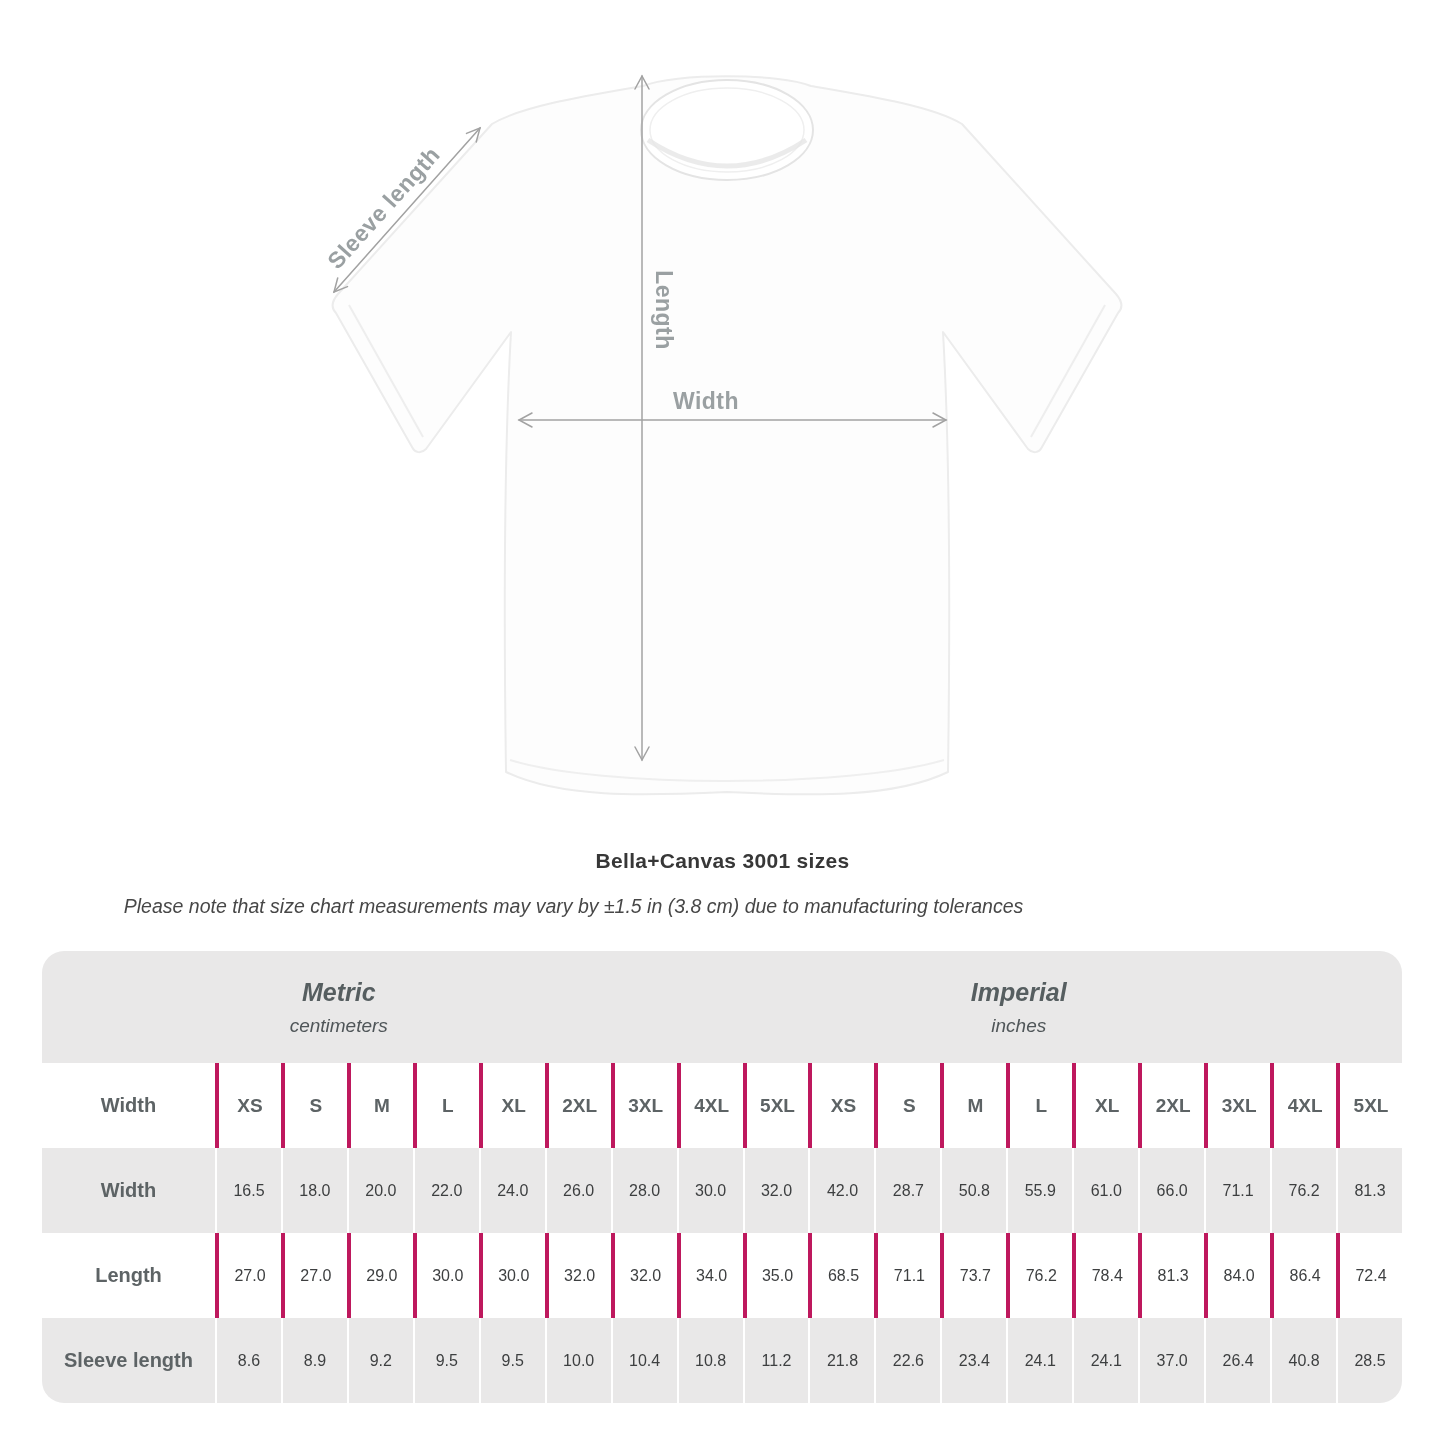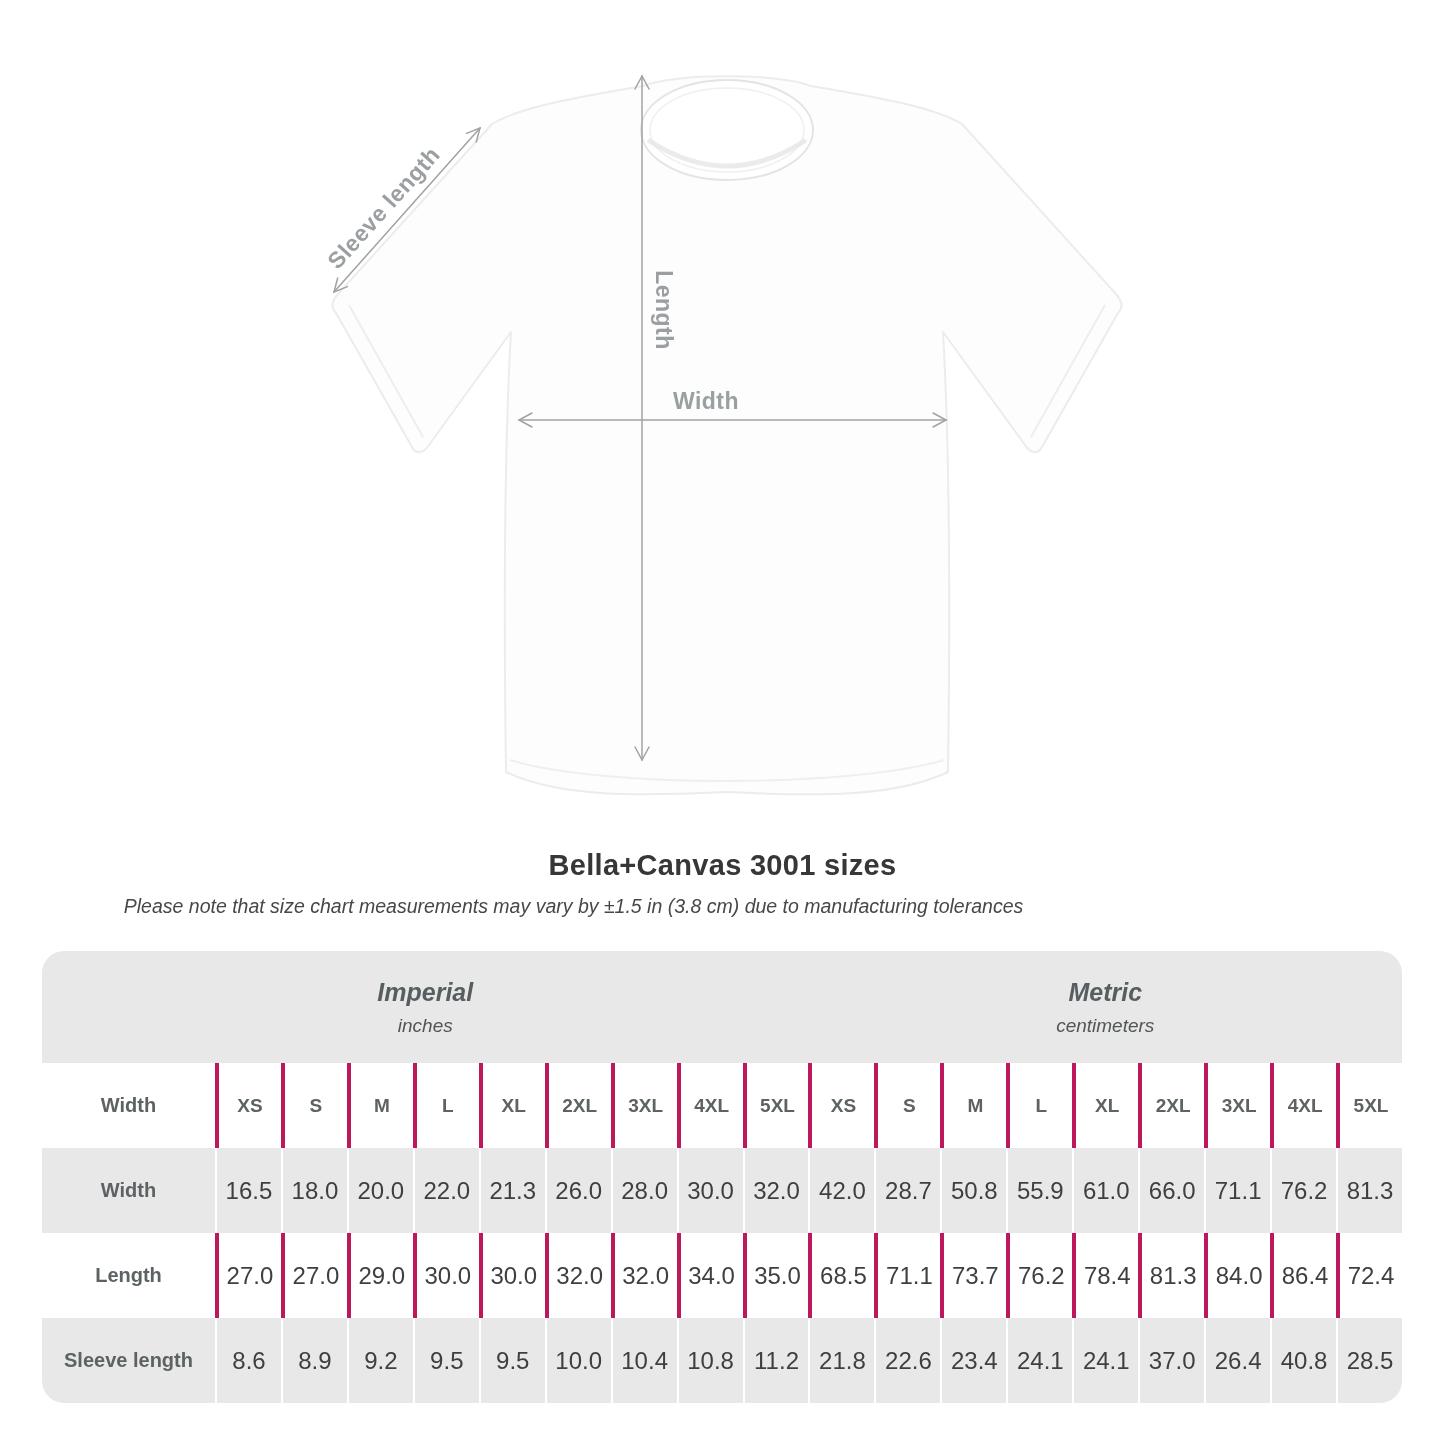--- a/index.html
+++ b/index.html
@@ -15,21 +15,21 @@
     position:absolute;font-weight:bold;color:#9aa0a2;font-size:23px;
     letter-spacing:.5px;white-space:nowrap;
   }
   #sleeve-label{left:384px;top:208px;transform:translate(-50%,-50%) rotate(-48deg);}
   #length-label{left:663px;top:310px;transform:translate(-50%,-50%) rotate(90deg);}
   #width-label{left:706px;top:401px;transform:translate(-50%,-50%);}
 
   
   #page-title{
     position:absolute;left:0;top:849px;width:1445px;margin:0;text-align:center;
-    font-size:29px;font-weight:bold;color:#373737;letter-spacing:.3px;
+    font-size:21px;font-weight:bold;color:#373737;letter-spacing:.3px;
   }
   #page-subtitle{
     position:absolute;left:0;top:895px;width:1147px;margin:0;text-align:center;
     font-size:19.5px;font-style:italic;color:#474747;
   }
 
   
   #size-table{
     position:absolute;left:42px;top:951px;width:1360px;
     border-radius:22px;overflow:hidden;background:#ffffff;
@@ -45,21 +45,21 @@
     display:grid;
     grid-template-columns:173px repeat(18, 1fr);
     grid-auto-rows:85px;
   }
   .cell{display:flex;align-items:center;justify-content:center;}
   .cell.white{background:#ffffff;border-left:4px solid #be185d;}
   .cell.gray{background:#e9e8e8;border-left:2px solid #ffffff;}
   .cell.first{border-left:none;}
   .cell.head{font-weight:bold;color:#5d6365;font-size:19px;}
   .cell.rowlabel{font-weight:bold;color:#5d6365;font-size:20px;}
-  .cell.val{color:#3d3f40;font-size:24px;}
+  .cell.val{color:#3d3f40;font-size:16px;}
 </style>
 </head>
 <body>
 
 <div id="diagram">
   <svg width="1445" height="835" viewBox="0 0 1445 835">
 
     <path d="M 643 86
          C 585 96 522 106 492 124
          L 338 294
@@ -109,27 +109,27 @@
   <div class="dim-label" id="sleeve-label">Sleeve length</div>
   <div class="dim-label" id="length-label">Length</div>
   <div class="dim-label" id="width-label">Width</div>
 </div>
 
 <h1 id="page-title">Bella+Canvas 3001 sizes</h1>
 <p id="page-subtitle">Please note that size chart measurements may vary by ±1.5 in (3.8 cm) due to manufacturing tolerances</p>
 
 <div id="size-table">
   <div id="band">
+    <div class="band-cell metric">
+      <div class="band-title">Metric</div>
+      <div class="band-sub">centimeters</div>
+    </div>
     <div class="band-cell imperial">
       <div class="band-title">Imperial</div>
       <div class="band-sub">inches</div>
-    </div>
-    <div class="band-cell metric">
-      <div class="band-title">Metric</div>
-      <div class="band-sub">centimeters</div>
     </div>
   </div>
   <div id="size-grid">
       <div class="cell white first rowlabel">Width</div>
       <div class="cell white head">XS</div>
       <div class="cell white head">S</div>
       <div class="cell white head">M</div>
       <div class="cell white head">L</div>
       <div class="cell white head">XL</div>
       <div class="cell white head">2XL</div>
@@ -143,21 +143,21 @@
       <div class="cell white head">XL</div>
       <div class="cell white head">2XL</div>
       <div class="cell white head">3XL</div>
       <div class="cell white head">4XL</div>
       <div class="cell white head">5XL</div>
       <div class="cell gray first rowlabel">Width</div>
       <div class="cell gray val">16.5</div>
       <div class="cell gray val">18.0</div>
       <div class="cell gray val">20.0</div>
       <div class="cell gray val">22.0</div>
-      <div class="cell gray val">21.3</div>
+      <div class="cell gray val">24.0</div>
       <div class="cell gray val">26.0</div>
       <div class="cell gray val">28.0</div>
       <div class="cell gray val">30.0</div>
       <div class="cell gray val">32.0</div>
       <div class="cell gray val">42.0</div>
       <div class="cell gray val">28.7</div>
       <div class="cell gray val">50.8</div>
       <div class="cell gray val">55.9</div>
       <div class="cell gray val">61.0</div>
       <div class="cell gray val">66.0</div>

